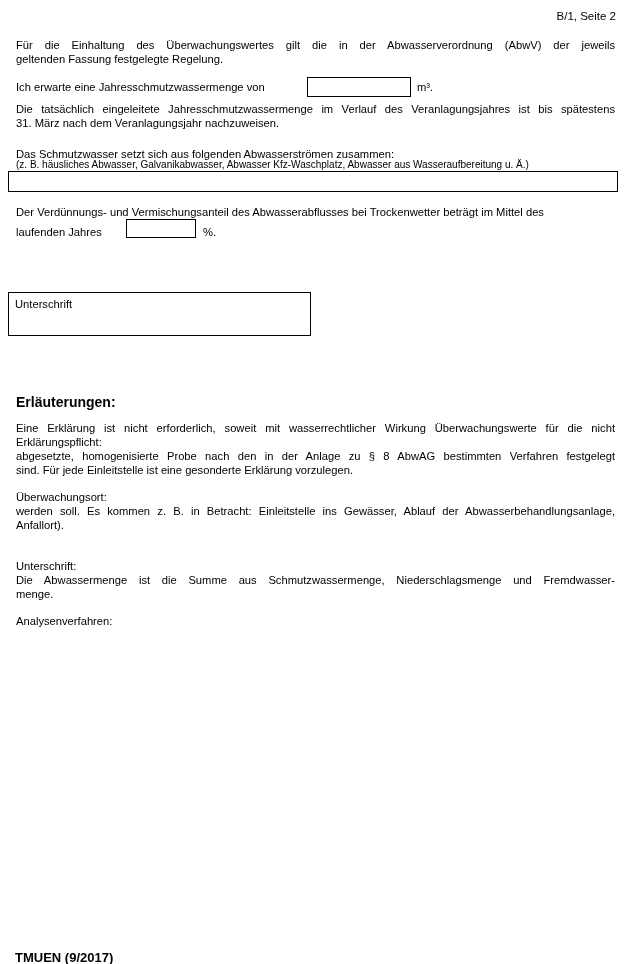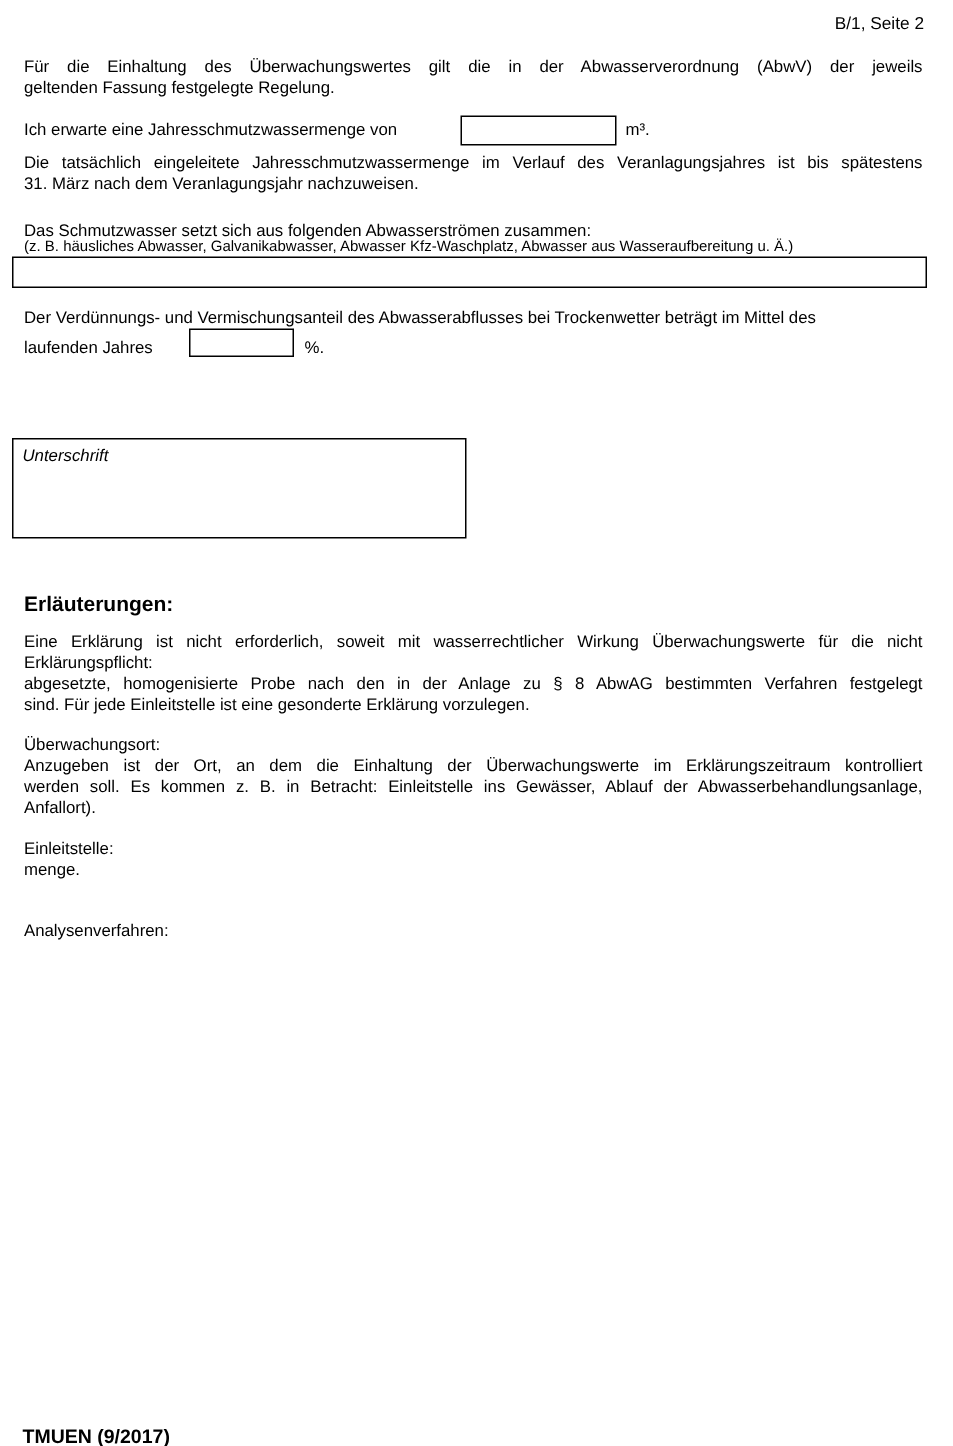--- a/index.html
+++ b/index.html
@@ -76,42 +76,42 @@
   <span></span>
 </div>
 
 <div class="abs" style="left:16px; top:205px;">Der Verdünnungs- und Vermischungsanteil des Abwasserabflusses bei Trockenwetter beträgt im Mittel des</div>
 <div class="abs" style="left:16px; top:225px;">laufenden Jahres</div>
 <div class="box" style="left:126px; top:219px; width:70px; height:19px;">
   <span></span>
 </div>
 <div class="abs" style="left:203px; top:225px;">%.</div>
 
-<div class="box" style="left:8px; top:292px; width:303px; height:67px;font-style:italic;">
+<div class="box" style="left:8px; top:292px; width:303px; height:44px;">
   <div class="abs" style="left:6px; top:4px;">Unterschrift</div>
 </div>
 
 <div class="abs bold" style="left:16px; top:395px; font-size:14px;">Erläuterungen:</div>
 
 <div class="abs para" style="top:421px;">
   <div class="line justify-last">Eine Erklärung ist nicht erforderlich, soweit mit wasserrechtlicher Wirkung Überwachungswerte für die nicht</div>
   <div class="line">Erklärungspflicht:</div>
   <div class="line justify-last">abgesetzte, homogenisierte Probe nach den in der Anlage zu § 8 AbwAG bestimmten Verfahren festgelegt</div>
   <div class="line">sind. Für jede Einleitstelle ist eine gesonderte Erklärung vorzulegen.</div>
 </div>
 
 <div class="abs para" style="top:490px;">
   <div class="line">Überwachungsort:</div>
-  <div class="line justify-last">Anzugeben ist der Ort, an dem die Einhaltung der Überwachungswerte im Erklärungszeitraum kontrolliert</div>
   <div class="line justify-last">werden soll. Es kommen z. B. in Betracht: Einleitstelle ins Gewässer, Ablauf der Abwasserbehandlungsanlage,</div>
   <div class="line">Anfallort).</div>
 </div>
 
 <div class="abs para" style="top:559px;">
-  <div class="line">Einleitstelle:</div>
+  <div class="line">Unterschrift:</div>
+  <div class="line justify-last">Die Abwassermenge ist die Summe aus Schmutzwassermenge, Niederschlagsmenge und Fremdwasser-</div>
   <div class="line">menge.</div>
 </div>
 
 <div class="abs para" style="top:614px;">
   <div class="line">Analysenverfahren:</div>
 </div>
 
 <div class="abs footer">TMUEN (9/2017)</div>
 
 </body></html>

